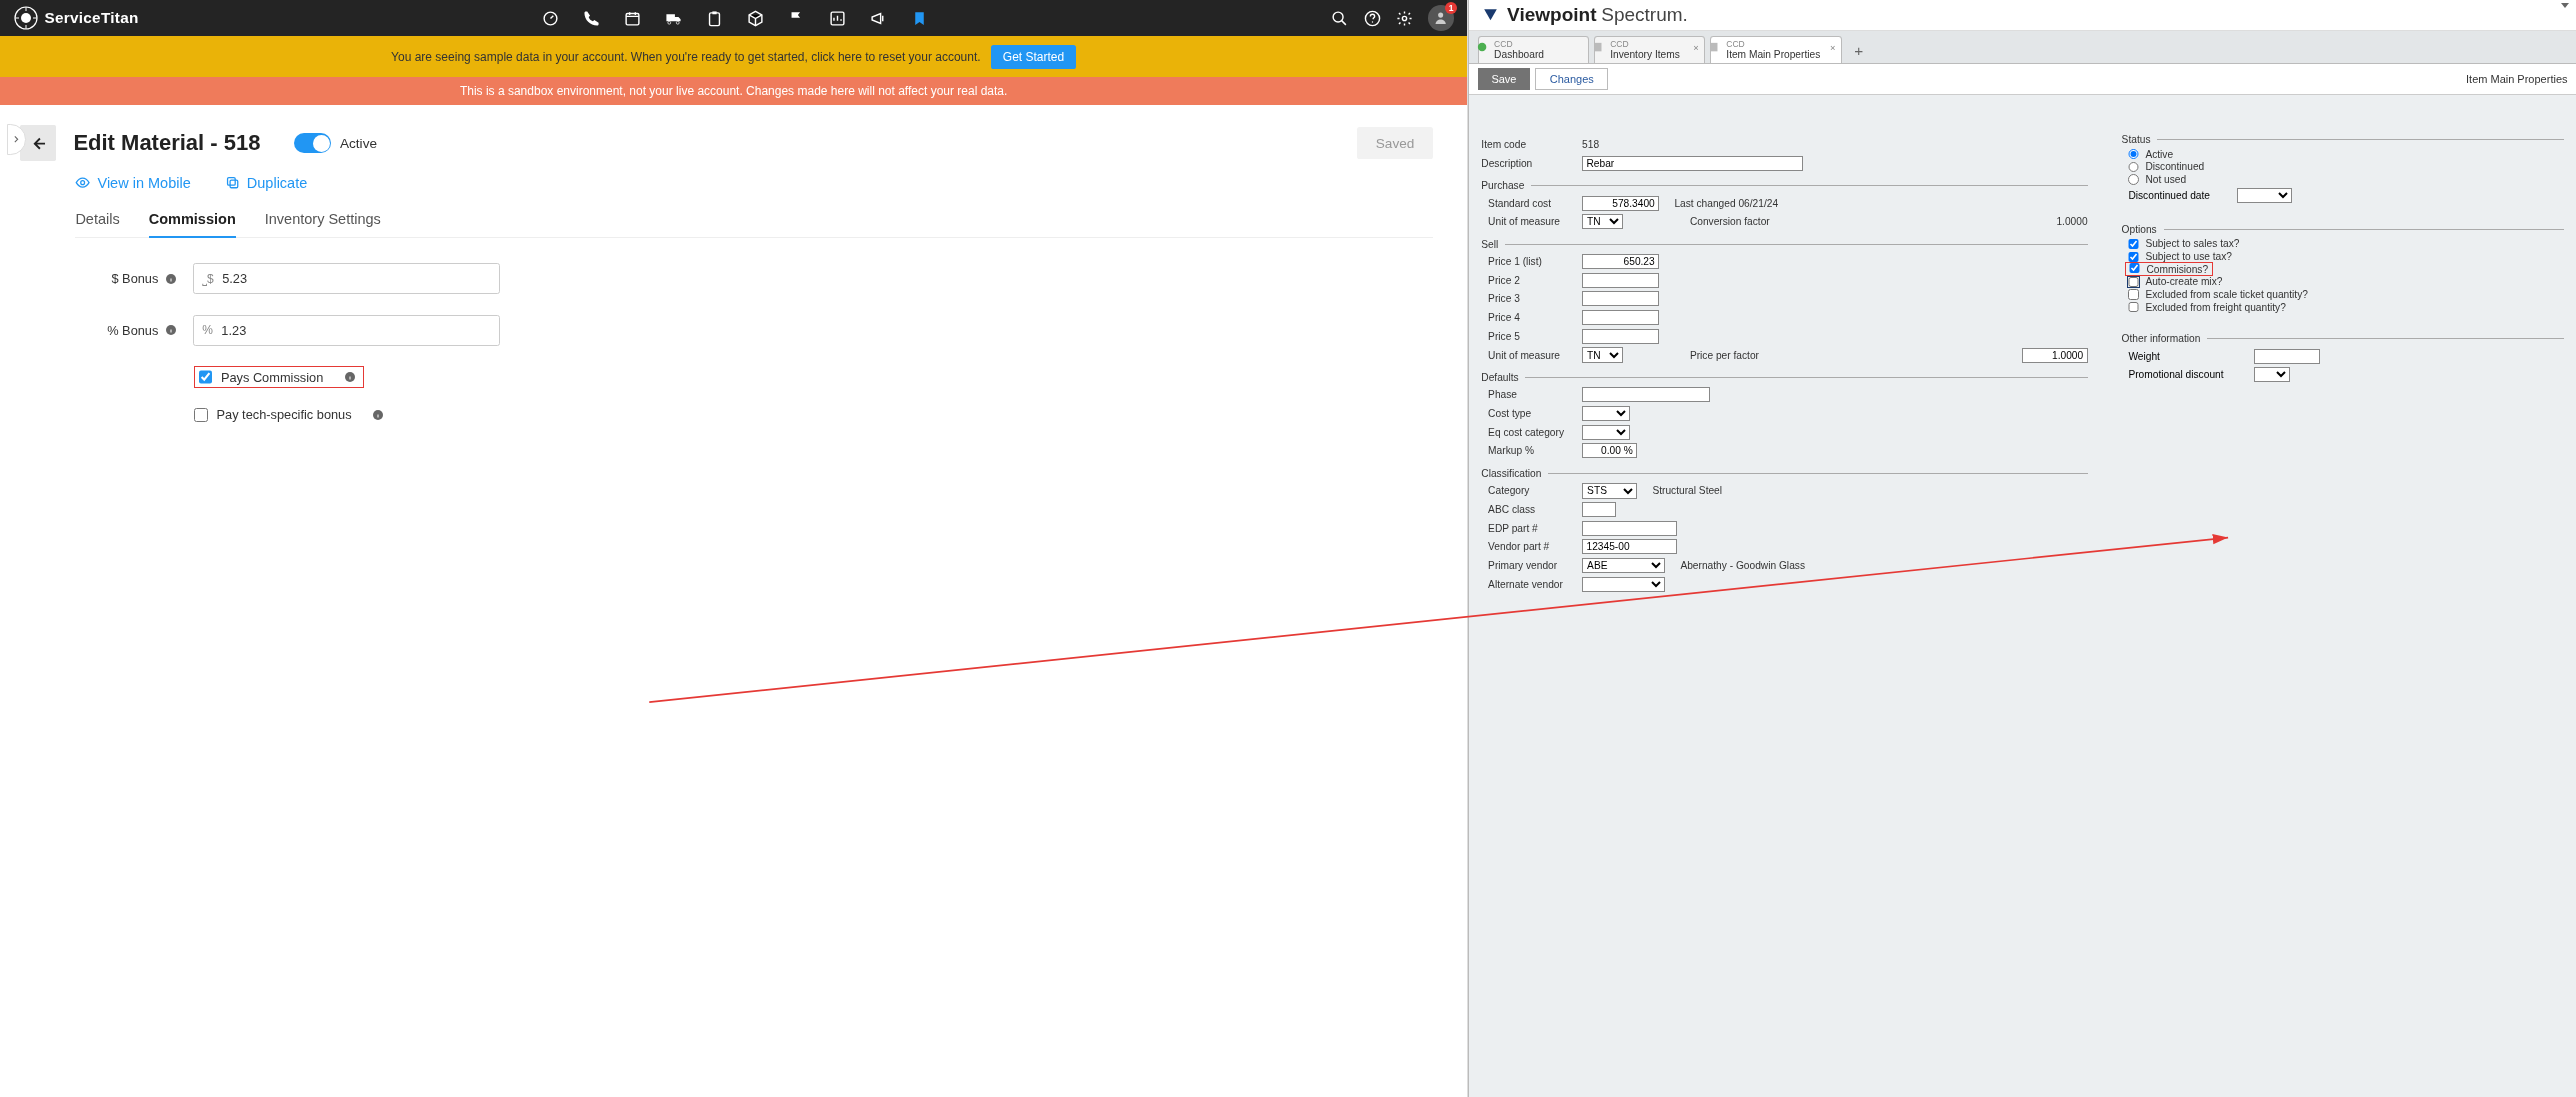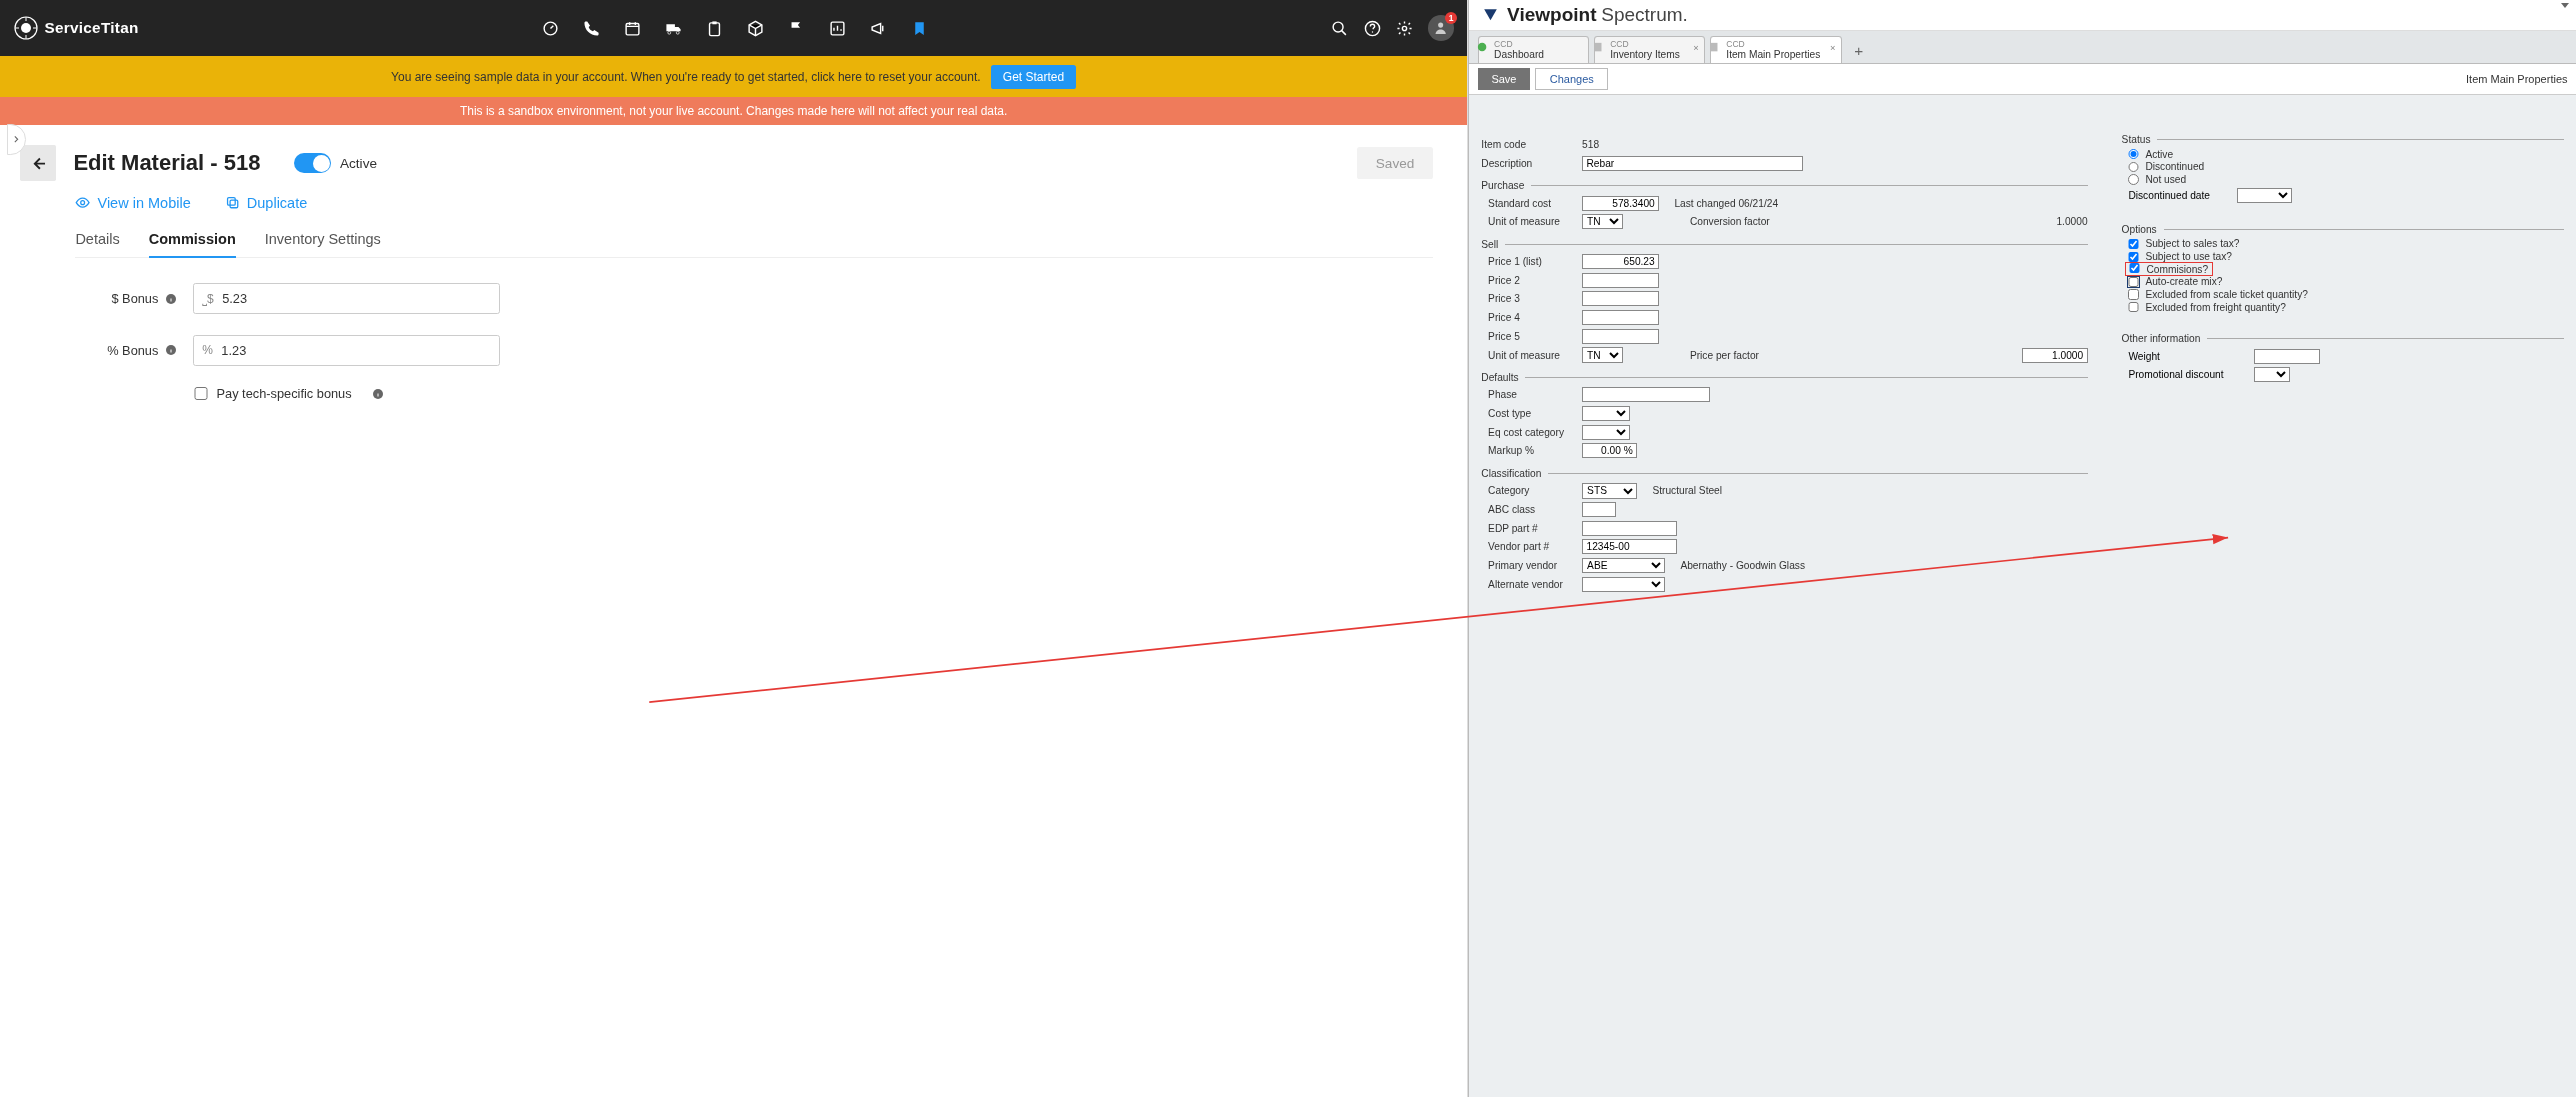--- a/index.html
+++ b/index.html
@@ -3,21 +3,21 @@
 <meta charset="utf-8">
 <style>
   * { box-sizing: border-box; margin: 0; padding: 0; font-family: Arial, Helvetica, sans-serif; }
   html, body { width: 100%; height: 100%; background: #fff; }
   .root { display: flex; width: 100%; height: 100vh; }
 
   
   .st-panel { flex: 0 0 57%; display: flex; flex-direction: column; background: #fff; position: relative; border-right: 0.9px solid #ddd; }
 
   
-  .st-topbar { background: #242424; height: 56px; display: flex; align-items: center; padding: 0 13.6px; justify-content: space-between; }
+  .st-topbar { background: #242424; height: 36px; display: flex; align-items: center; padding: 0 13.6px; justify-content: space-between; }
   .st-logo-group { display: flex; align-items: center; gap: 6.8px; }
   .st-logo-icon { width: 24px; height: 24px; }
   .st-logo-text { color: #fff; font-size: 15.3px; font-weight: 600; letter-spacing: 0.3px; }
   .st-topbar-icons { display: flex; align-items: center; gap: 24px; }
   .st-topbar-icons-right { display: flex; align-items: center; gap: 15.3px; }
   .st-ico { width: 17px; height: 17px; color: #fff; cursor: pointer; }
   .st-ico.active { color: #2196f3; }
   .st-avatar { width: 25.6px; height: 25.6px; border-radius: 50%; background: #555; position: relative; display:flex; align-items:center; justify-content:center; }
   .st-avatar svg { width: 15.3px; height: 15.3px; color: #ccc; }
   .st-badge { position: absolute; top: -3.4px; right: -3.4px; background: #e53935; color: #fff; border-radius: 50%; font-size: 8.5px; width: 12px; height: 12px; display: flex; align-items: center; justify-content: center; font-weight: bold; }
@@ -264,20 +264,31 @@
                 <circle cx="12" cy="12" r="10" fill="currentColor"></circle>
                 <path d="M12 8v0M12 11v6" stroke="#fff" stroke-width="2"></path>
               </svg>
           </div>
           <div class="st-input">
             <span class="st-input-icon">%</span>
             <span>1.23</span>
           </div>
         </div>
         <div class="st-check-row">
+          <span class="highlight-box">
+            <input type="checkbox" class="st-check" checked="" style="accent-color: rgb(33, 150, 243);">
+            <span>Pays Commission</span>
+            &nbsp;
+            <svg class="st-info" viewBox="0 0 24 24">
+                <circle cx="12" cy="12" r="10" fill="currentColor"></circle>
+                <path d="M12 8v0M12 11v6" stroke="#fff" stroke-width="2"></path>
+              </svg>
+          </span>
+        </div>
+        <div class="st-check-row">
           <input type="checkbox" class="st-check" style="">
           <span>Pay tech-specific bonus</span>
           &nbsp;
           <svg class="st-info" viewBox="0 0 24 24">
               <circle cx="12" cy="12" r="10" fill="currentColor"></circle>
               <path d="M12 8v0M12 11v6" stroke="#fff" stroke-width="2"></path>
             </svg>
         </div>
       </div>
     </div>

